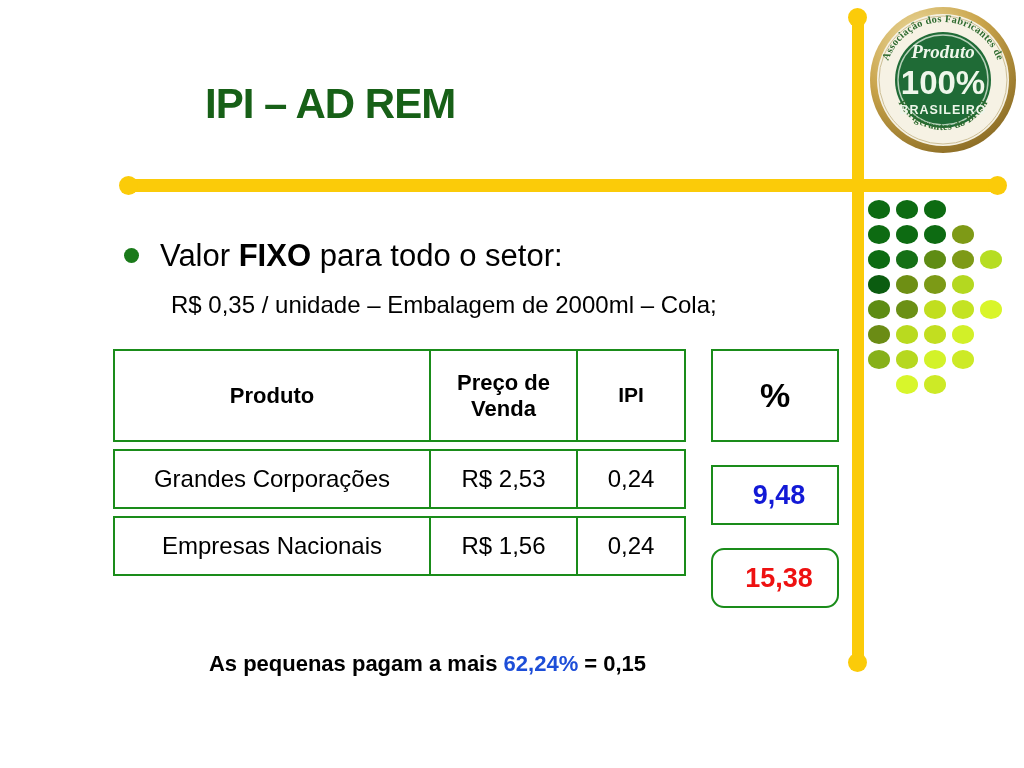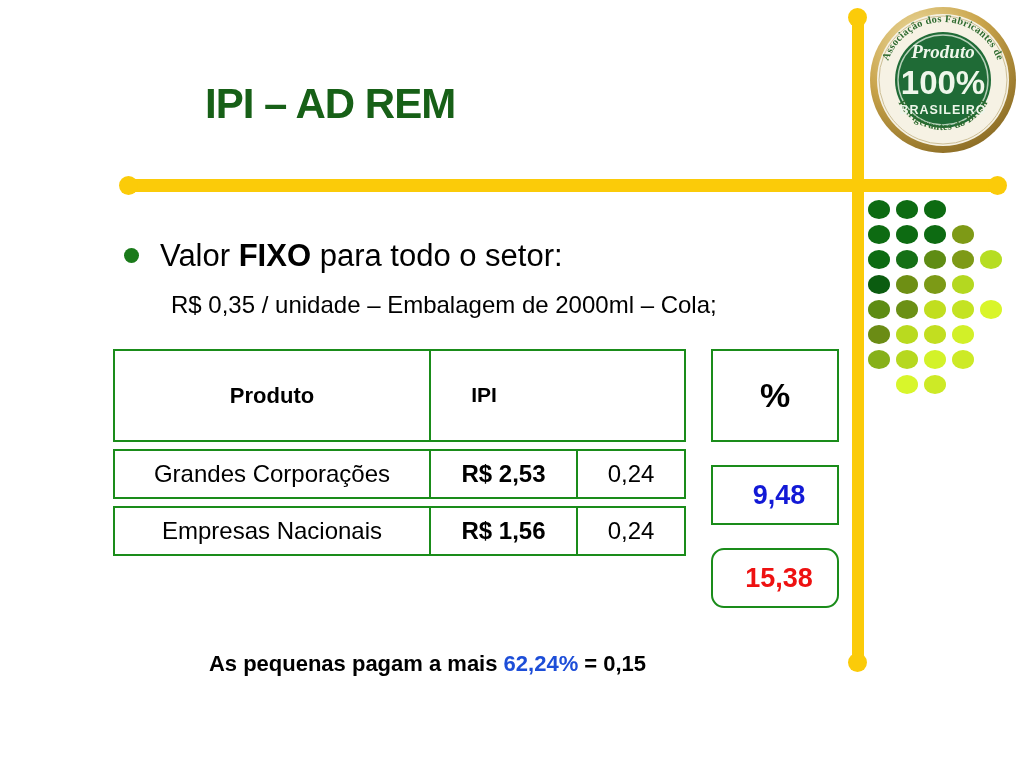--- a/index.html
+++ b/index.html
@@ -116,31 +116,31 @@
     box-sizing: border-box;
     display: flex;
     align-items: center;
     justify-content: center;
     text-align: center;
     font-size: 24px;
     color: #000000;
     padding: 2px 4px;
   }
   .tcell.col-produto { width: 316px; border-right: 2px solid #1a8c1a; }
-  .tcell.col-preco   { width: 147px; border-right: 2px solid #1a8c1a; font-weight: bold; }
+  .tcell.col-preco   { width: 147px; border-right: 2px solid #1a8c1a; }
   .tcell.col-ipi     { width: 106px; }
 
   .trow.header { height: 93px; }
   .trow.header .tcell {
     font-weight: bold;
     font-size: 22px;
     line-height: 1.18;
   }
   .trow.header .tcell.col-ipi { font-size: 21px; }
-  .trow.body { height: 50px; }
+  .trow.body { height: 60px; }
 
   
   #pct-col {
     position: absolute;
     left: 711px;
     top: 349px;
     width: 128px;
   }
   .pbox {
     box-sizing: border-box;
@@ -220,20 +220,26 @@
   <div id="bullet-row">
     <span id="bullet-marker"></span>
     <span id="bullet-text"><span>Valor </span><b>FIXO</b><span> para todo o setor:</span></span>
   </div>
   <div id="subline">R$ 0,35 / unidade – Embalagem de 2000ml – Cola;</div>
 
   <div id="table-main">
 
     <div class="trow header">
       <div class="tcell col-produto">Produto</div>
+      <div class="tcell col-preco">
+        <span>
+          <span>Preço de</span><br>
+          <span>Venda</span>
+        </span>
+      </div>
       <div class="tcell col-ipi">IPI</div>
     </div>
 
     <div class="trow body">
       <div class="tcell col-produto">Grandes Corporações</div>
       <div class="tcell col-preco">R$ 2,53</div>
       <div class="tcell col-ipi">0,24</div>
     </div>
 
     <div class="trow body">

